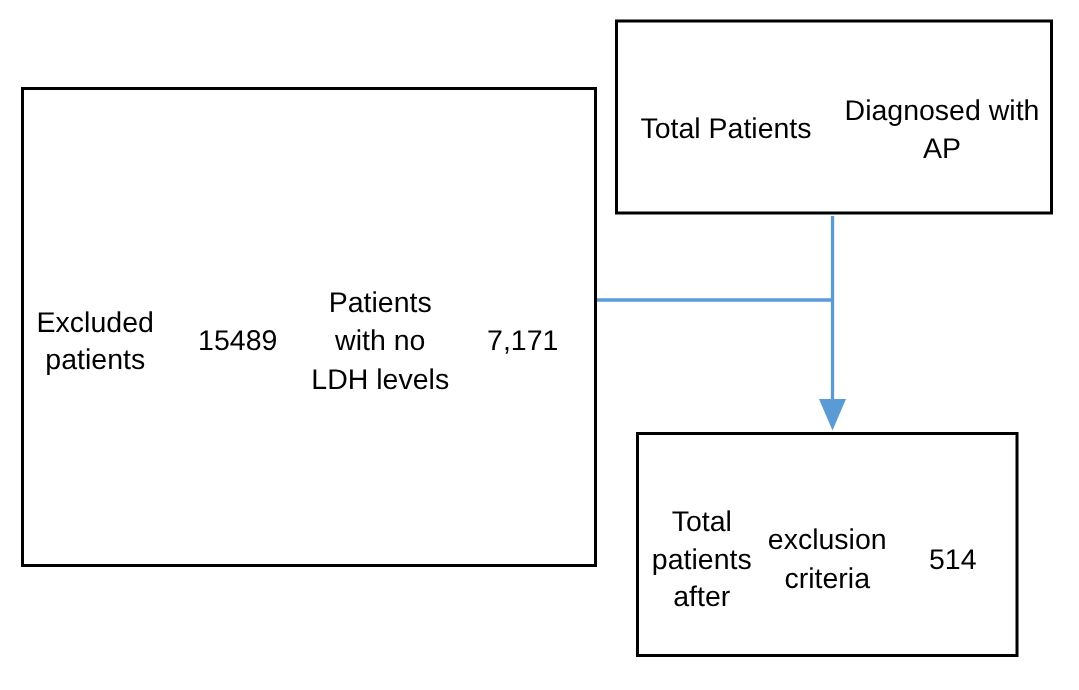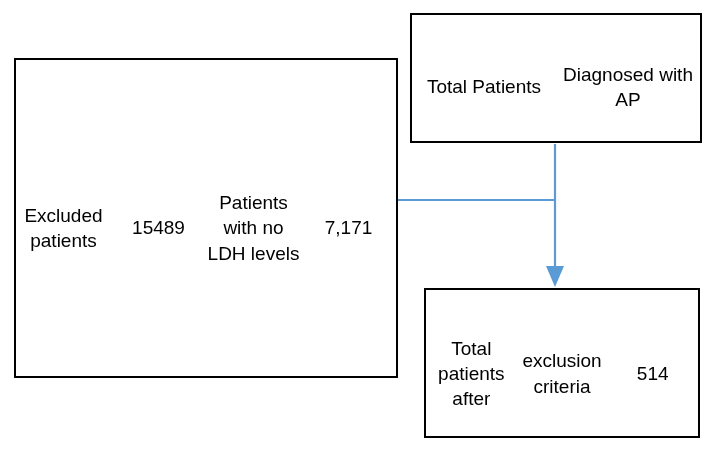--- a/index.html
+++ b/index.html
@@ -56,21 +56,21 @@
     top: 13px;
     width: 292px;
     height: 130px;
     padding-top: 18px;
   }
 
   
   #node-after-exclusion {
     left: 424px;
     top: 288px;
-    width: 276px;
+    width: 255px;
     height: 150px;
     padding-top: 21px;
   }
 
   
   #connectors {
     position: absolute;
     left: 0;
     top: 0;
     width: 719px;

